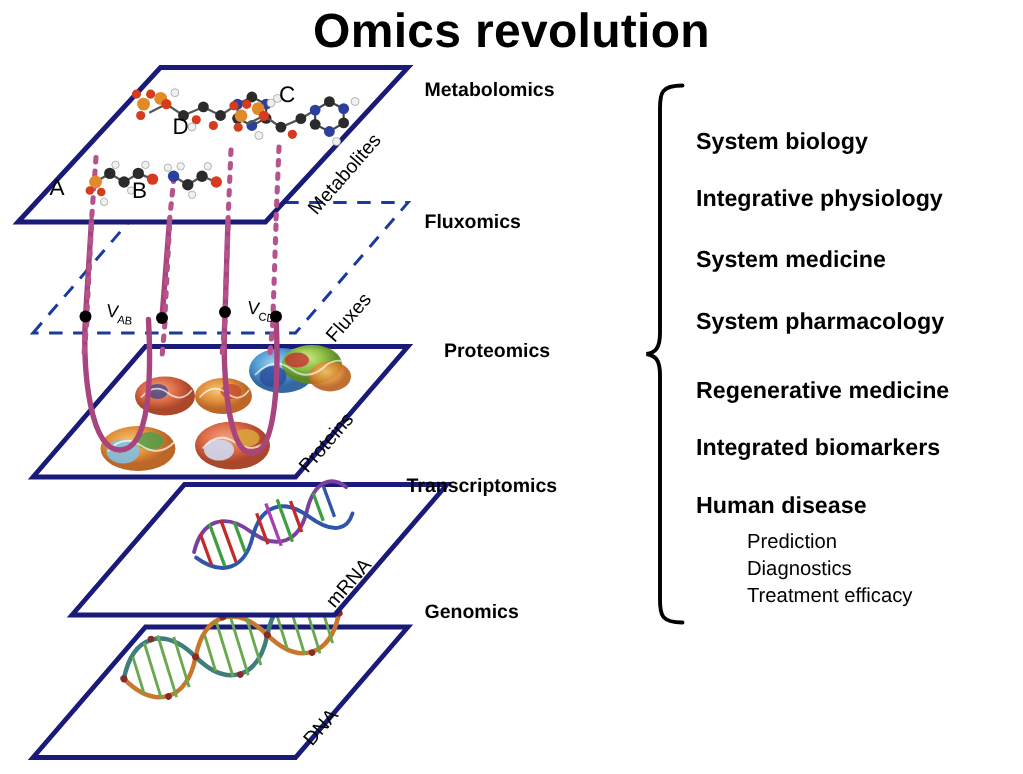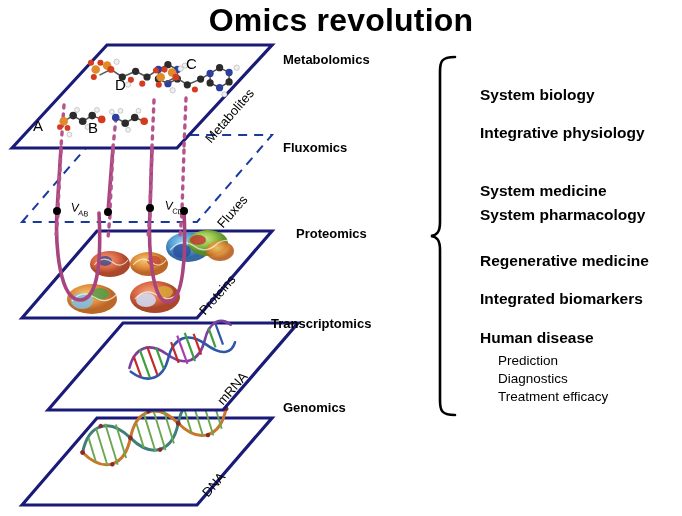--- a/index.html
+++ b/index.html
@@ -49,21 +49,21 @@
     position: absolute;
     font-size: 12px;
     white-space: nowrap;
     transform-origin: 0 0;
   }
   .flux-label sub {
     font-size: 7.5px;
   }
   .right-item {
     position: absolute;
-    left: 480px;
+    left: 464px;
     font-size: 15.5px;
     font-weight: bold;
     white-space: nowrap;
     text-align: right;
   }
   .right-sub {
     position: absolute;
     left: 498px;
     font-size: 13.5px;
     font-weight: normal;
@@ -384,21 +384,21 @@
 
 <div class="flux-label" style="left:72px; top:200px; transform:rotate(8deg);">
   <span>V</span><sub>AB</sub>
 </div>
 <div class="flux-label" style="left:166px; top:198px; transform:rotate(8deg);">
   <span>V</span><sub>CD</sub>
 </div>
 
 <div class="right-item" style="top:86px;">System biology</div>
 <div class="right-item" style="top:124px;">Integrative physiology</div>
-<div class="right-item" style="top:165px;margin-top:17px;">System medicine</div>
+<div class="right-item" style="top:165px;">System medicine</div>
 <div class="right-item" style="top:206px;">System pharmacology</div>
 <div class="right-item" style="top:252px;">Regenerative medicine</div>
 <div class="right-item" style="top:290px;">Integrated biomarkers</div>
 <div class="right-item" style="top:329px;">Human disease</div>
 
 <div class="right-sub" style="top:353px;">Prediction</div>
 <div class="right-sub" style="top:371px;">Diagnostics</div>
 <div class="right-sub" style="top:389px;">Treatment efficacy</div>
 
 </body></html>

